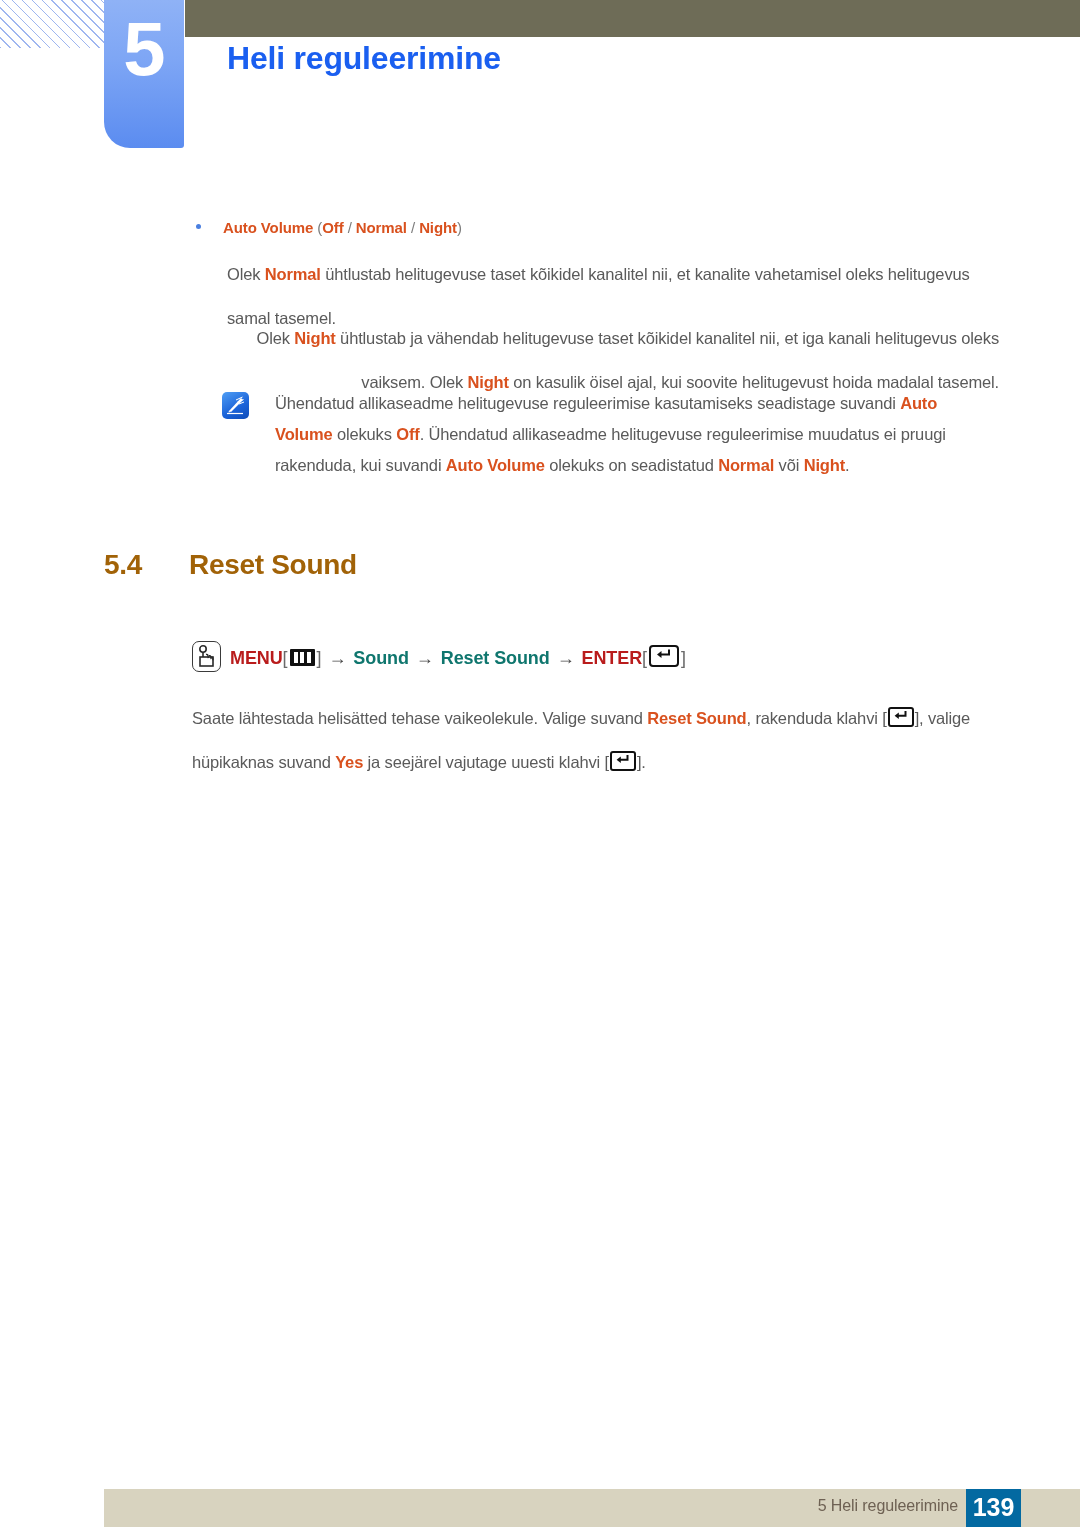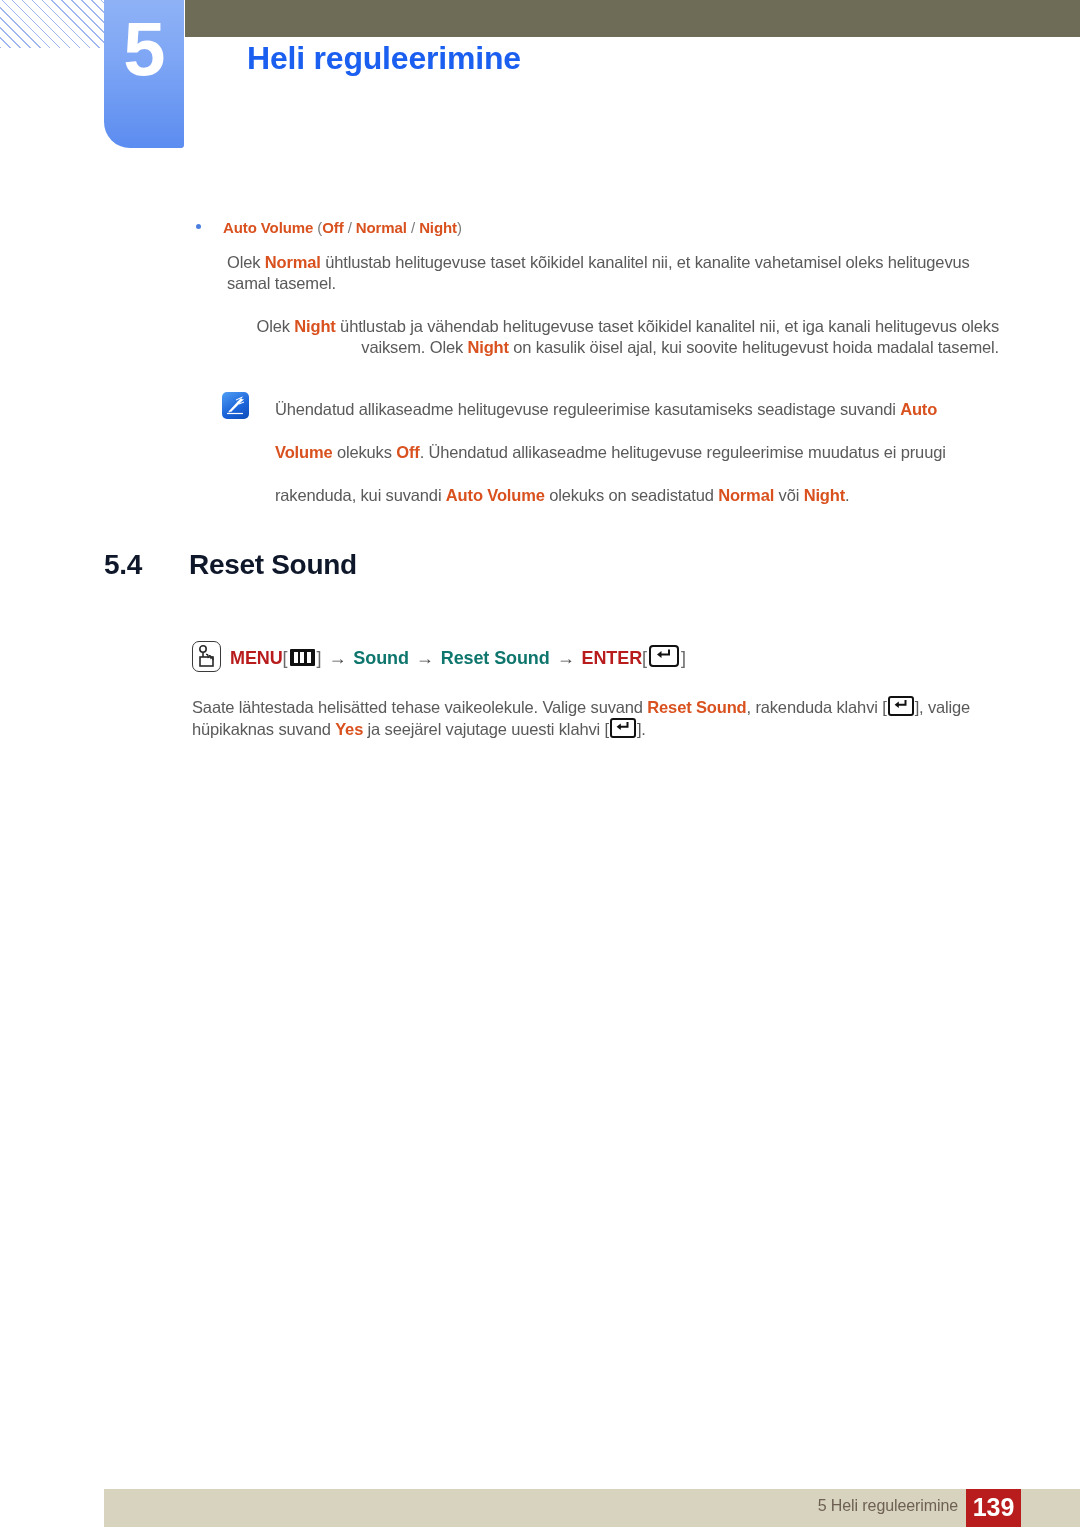--- a/index.html
+++ b/index.html
@@ -52,21 +52,20 @@
     line-height: 1.12;
     letter-spacing: -1px;
   }
   .chapter-title {
     position: absolute;
     left: 227px; top: 40px;
     font-size: 32px;
     font-weight: bold;
     color: #1a5ff0;
     letter-spacing: -0.2px;
-    margin-left: 20px;
   }
 
   
   .content {
     position: absolute;
     left: 0; top: 0;
     width: 1080px;
   }
   .bullet-row {
     position: absolute;
@@ -87,21 +86,21 @@
     font-weight: bold;
     color: #d9511e;
     letter-spacing: -0.1px;
   }
   .paren { color: #7d7d7d; font-weight: normal; }
 
   .para {
     position: absolute;
     font-size: 16.5px;
     color: #5a5a5a;
-    line-height: 21px;
+    line-height: 44px;
     letter-spacing: -0.15px;
   }
   .p1 { left: 227px; top: 252px; width: 760px; }
   .p2 { left: 227px; top: 316px; width: 772px; text-align: right; }
   .hl { color: #d9511e; font-weight: bold; }
 
   
   .note {
     position: absolute;
     left: 222px; top: 388px;
@@ -114,29 +113,29 @@
     border-radius: 5px;
     background: linear-gradient(150deg, #4f9ef5 0%, #1a62d8 60%, #0f4cb8 100%);
   }
   .note-icon svg { display: block; }
   .note-text {
     position: absolute;
     left: 53px; top: 0;
     width: 720px;
     font-size: 16.5px;
     color: #5a5a5a;
-    line-height: 43px;
+    line-height: 31px;
     letter-spacing: -0.15px;
   }
 
   
   .sec-head {
     position: absolute;
     left: 104px; top: 549px;
-    color: #0f172a;
+    color: #a16207;
     font-size: 28px;
     font-weight: bold;
     letter-spacing: -0.3px;
   }
   .sec-num { display: inline-block; width: 85px; }
 
   
   .menu-path {
     position: absolute;
     left: 192px; top: 641px;
@@ -221,21 +220,21 @@
     right: 122px; top: 1497px;
     font-size: 16px;
     font-weight: normal;
     color: #6e6153;
     letter-spacing: -0.1px;
   }
   .page-box {
     position: absolute;
     left: 966px; top: 1489px;
     width: 55px; height: 38px;
-    background: #b91c1c;
+    background: #0369a1;
   }
   .page-num {
     position: absolute;
     left: 0; top: 4px;
     width: 55px;
     text-align: center;
     font-size: 25px;
     font-weight: bold;
     color: #ffffff;
   }

